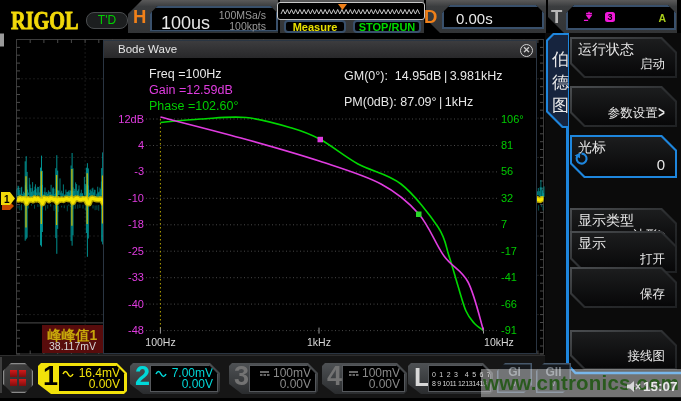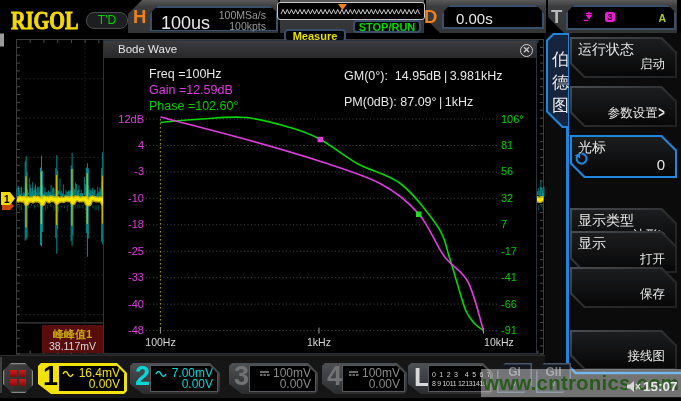--- a/index.html
+++ b/index.html
@@ -74,40 +74,40 @@
 <path d="M25.2,161.3V240.7 M26.2,156.2V239.2 M27.1,171.9V237.7 M40.5,167.6V245.3 M41.5,155.6V246.6 M42.4,170.8V232.0 M55.8,168.2V238.1 M56.8,155.2V253.8 M57.7,170.6V228.9 M71.1,165.5V240.9 M72.1,153.0V245.7 M73.0,168.3V235.3 M86.4,167.7V233.0 M87.4,163.2V256.8 M88.3,168.4V238.5 M101.7,168.1V241.6 M102.7,152.4V244.4 M103.6,172.8V237.2 M117.0,161.4V243.0 M118.0,153.6V249.8 M118.9,168.2V236.2 M132.3,163.3V240.8 M133.3,151.0V243.7 M134.2,170.4V232.5 M147.6,170.4V241.6 M148.6,156.6V242.4 M149.5,167.6V230.4 M162.9,165.2V242.7 M163.9,152.2V251.1 M164.8,169.6V238.3 M178.2,162.1V244.0 M179.2,161.6V240.8 M180.1,173.0V230.9 M193.5,162.4V242.4 M194.5,161.6V251.2 M195.4,171.1V228.7 M208.8,167.1V242.1 M209.8,160.0V253.2 M210.7,171.2V230.9 M224.1,167.7V243.7 M225.1,157.9V254.6 M226.0,168.9V239.5 M239.4,170.1V244.2 M240.4,157.5V254.6 M241.3,170.7V231.4 M254.7,170.2V243.7 M255.7,162.2V242.6 M256.6,170.5V234.8 M270.0,161.4V238.0 M271.0,159.9V251.9 M271.9,167.1V233.7 M285.3,164.2V233.9 M286.3,155.8V239.1 M287.2,171.7V237.2 M300.6,169.0V242.4 M301.6,157.6V252.7 M302.5,173.4V235.3 M315.9,164.2V237.2 M316.9,151.5V245.9 M317.8,173.9V230.1 M331.2,166.9V231.6 M332.2,159.8V254.0 M333.1,172.5V236.1 M346.5,164.3V235.0 M347.5,155.0V245.2 M348.4,173.0V232.4 M361.8,164.7V233.8 M362.8,153.3V244.4 M363.7,171.6V236.8 M377.1,164.6V236.3 M378.1,152.5V256.9 M379.0,171.1V239.0 M392.4,167.1V234.1 M393.4,151.7V255.5 M394.3,170.5V230.5 M407.7,163.2V233.3 M408.7,154.5V249.6 M409.6,172.7V232.2 M423.0,164.0V231.9 M424.0,152.6V243.6 M424.9,169.3V228.2 M438.3,160.5V240.9 M439.3,155.5V239.4 M440.2,167.9V232.9 M453.6,166.8V239.3 M454.6,157.8V241.8 M455.5,167.9V235.5 M468.9,167.7V240.9 M469.9,155.4V243.9 M470.8,168.7V229.3 M484.2,162.2V232.9 M485.2,154.7V241.1 M486.1,173.2V228.9 M499.5,168.7V234.3 M500.5,160.6V248.4 M501.4,172.4V236.5 M514.8,167.7V232.0 M515.8,157.5V242.7 M516.7,165.7V231.8 M530.1,170.8V241.1 M531.1,152.2V254.0 M532.0,168.1V229.5" stroke="#00b4b4" stroke-width="1" opacity="0.8" fill="none"></path>
 <path d="M26.0,176.3V227.6 M41.3,171.2V223.9 M56.6,175.0V225.1 M71.9,169.1V225.7 M87.2,173.3V223.9 M102.5,175.6V223.4 M117.8,174.7V230.2 M133.1,174.5V229.6 M148.4,176.2V229.8 M163.7,176.6V230.7 M179.0,171.7V224.5 M194.3,174.1V226.9 M209.6,172.0V230.9 M224.9,176.3V230.3 M240.2,175.5V226.6 M255.5,169.3V225.4 M270.8,173.9V230.7 M286.1,170.6V228.8 M301.4,170.6V224.0 M316.7,171.4V223.5 M332.0,169.5V224.4 M347.3,173.7V228.3 M362.6,170.6V229.1 M377.9,175.5V226.4 M393.2,174.1V223.3 M408.5,171.5V230.5 M423.8,169.2V224.2 M439.1,169.6V224.0 M454.4,173.7V223.4 M469.7,174.9V225.8 M485.0,171.4V229.1 M500.3,170.9V228.2 M515.6,172.5V231.8 M530.9,171.6V226.0" stroke="#cdbb00" stroke-width="1.3" opacity="0.95" fill="none"></path>
 <path d="M17.0,199.4 L18.6,199.7 L20.2,198.4 L21.8,199.7 L23.4,198.7 L25.0,199.0 L26.6,202.9 L28.2,199.0 L29.8,200.0 L31.4,199.4 L33.0,200.4 L34.6,198.3 L36.2,199.6 L37.8,198.5 L39.4,200.1 L41.0,200.1 L42.6,203.3 L44.2,198.4 L45.8,199.3 L47.4,198.7 L49.0,200.3 L50.6,198.3 L52.2,198.7 L53.8,199.6 L55.4,199.1 L57.0,201.9 L58.6,199.2 L60.2,200.0 L61.8,199.2 L63.4,200.1 L65.0,199.2 L66.6,198.5 L68.2,199.3 L69.8,199.6 L71.4,198.4 L73.0,202.3 L74.6,199.4 L76.2,198.2 L77.8,198.4 L79.4,199.5 L81.0,199.6 L82.6,198.9 L84.2,199.3 L85.8,198.7 L87.4,202.9 L89.0,203.5 L90.6,199.0 L92.2,198.3 L93.8,198.7 L95.4,199.2 L97.0,199.4 L98.6,199.6 L100.2,199.2 L101.8,199.6 L103.4,203.0 L105.0,198.5 L106.6,199.9 L108.2,198.7 L109.8,199.0 L111.4,200.0 L113.0,200.3 L114.6,198.8 L116.2,199.3 L117.8,199.7 L119.4,201.5 L121.0,198.6 L122.6,198.5 L124.2,199.8 L125.8,199.8 L127.4,198.4 L129.0,199.5 L130.6,198.6 L132.2,200.2 L133.8,202.3 L135.4,199.2 L137.0,199.9 L138.6,199.8 L140.2,198.4 L141.8,199.1 L143.4,200.2 L145.0,200.0 L146.6,199.5 L148.2,199.9 L149.8,202.4 L151.4,199.6 L153.0,200.3 L154.6,198.5 L156.2,199.3 L157.8,199.4 L159.4,198.3 L161.0,200.3 L162.6,200.0 L164.2,202.5 L165.8,199.3 L167.4,200.2 L169.0,198.6 L170.6,199.5 L172.2,199.8 L173.8,198.5 L175.4,199.1 L177.0,199.5 L178.6,200.1 L180.2,202.5 L181.8,199.0 L183.4,200.4 L185.0,200.2 L186.6,199.9 L188.2,198.8 L189.8,200.3 L191.4,200.3 L193.0,199.2 L194.6,201.7 L196.2,199.1 L197.8,199.7 L199.4,199.8 L201.0,198.9 L202.6,199.7 L204.2,200.1 L205.8,199.8 L207.4,200.3 L209.0,199.6 L210.6,201.8 L212.2,199.6 L213.8,198.8 L215.4,199.0 L217.0,199.7 L218.6,200.4 L220.2,199.6 L221.8,200.3 L223.4,199.3 L225.0,202.9 L226.6,202.1 L228.2,198.5 L229.8,199.0 L231.4,199.3 L233.0,199.5 L234.6,199.7 L236.2,199.1 L237.8,199.8 L239.4,200.1 L241.0,202.0 L242.6,200.1 L244.2,200.0 L245.8,199.4 L247.4,198.3 L249.0,198.5 L250.6,199.7 L252.2,198.6 L253.8,199.9 L255.4,198.6 L257.0,202.0 L258.6,198.8 L260.2,200.0 L261.8,199.7 L263.4,198.8 L265.0,199.9 L266.6,198.3 L268.2,200.0 L269.8,198.4 L271.4,203.3 L273.0,199.8 L274.6,200.1 L276.2,199.8 L277.8,199.4 L279.4,198.7 L281.0,199.9 L282.6,200.0 L284.2,198.8 L285.8,199.7 L287.4,203.4 L289.0,199.1 L290.6,200.3 L292.2,200.3 L293.8,198.9 L295.4,199.4 L297.0,198.2 L298.6,198.8 L300.2,199.6 L301.8,203.1 L303.4,200.1 L305.0,200.0 L306.6,200.2 L308.2,199.8 L309.8,199.6 L311.4,199.9 L313.0,199.4 L314.6,199.5 L316.2,199.9 L317.8,203.5 L319.4,198.8 L321.0,198.6 L322.6,199.7 L324.2,198.6 L325.8,198.6 L327.4,199.3 L329.0,199.0 L330.6,199.1 L332.2,202.6 L333.8,198.5 L335.4,199.5 L337.0,198.8 L338.6,198.9 L340.2,199.8 L341.8,198.5 L343.4,198.5 L345.0,198.9 L346.6,198.3 L348.2,203.5 L349.8,199.6 L351.4,199.7 L353.0,199.3 L354.6,199.5 L356.2,199.0 L357.8,199.9 L359.4,198.9 L361.0,198.7 L362.6,201.8 L364.2,201.5 L365.8,199.3 L367.4,199.1 L369.0,199.4 L370.6,198.4 L372.2,198.7 L373.8,198.7 L375.4,198.9 L377.0,199.0 L378.6,201.9 L380.2,199.9 L381.8,199.4 L383.4,200.4 L385.0,200.0 L386.6,200.4 L388.2,198.2 L389.8,199.7 L391.4,199.2 L393.0,200.2 L394.6,202.8 L396.2,199.6 L397.8,200.3 L399.4,199.7 L401.0,198.9 L402.6,200.2 L404.2,200.3 L405.8,199.0 L407.4,199.4 L409.0,202.0 L410.6,200.2 L412.2,200.0 L413.8,199.0 L415.4,200.0 L417.0,199.2 L418.6,198.3 L420.2,200.2 L421.8,198.6 L423.4,199.3 L425.0,203.5 L426.6,198.6 L428.2,200.3 L429.8,199.4 L431.4,198.2 L433.0,198.3 L434.6,199.7 L436.2,199.9 L437.8,200.1 L439.4,202.3 L441.0,198.4 L442.6,199.4 L444.2,199.7 L445.8,200.3 L447.4,199.9 L449.0,199.6 L450.6,200.3 L452.2,199.8 L453.8,198.5 L455.4,202.4 L457.0,198.9 L458.6,198.4 L460.2,198.3 L461.8,199.9 L463.4,199.4 L465.0,199.5 L466.6,198.7 L468.2,198.8 L469.8,202.3 L471.4,202.8 L473.0,199.2 L474.6,198.2 L476.2,199.7 L477.8,199.4 L479.4,199.6 L481.0,199.6 L482.6,199.9 L484.2,199.5 L485.8,202.9 L487.4,198.4 L489.0,200.2 L490.6,198.4 L492.2,199.9 L493.8,198.9 L495.4,198.4 L497.0,199.9 L498.6,199.2 L500.2,199.1 L501.8,202.9 L503.4,199.2 L505.0,199.4 L506.6,198.5 L508.2,199.1 L509.8,200.0 L511.4,199.4 L513.0,200.3 L514.6,198.5 L516.2,202.9 L517.8,200.2 L519.4,199.9 L521.0,199.8 L522.6,199.0 L524.2,200.3 L525.8,199.4 L527.4,199.4 L529.0,198.5 L530.6,198.2 L532.2,202.7 L533.8,199.4 L535.4,200.3 L537.0,198.9 L538.6,199.8 L540.2,200.2 L541.8,199.0 L543.4,199.1" stroke="#d8c600" stroke-width="6" fill="none" opacity="0.85" stroke-linejoin="round"></path>
 <path d="M17.0,199.4 L18.6,199.7 L20.2,198.4 L21.8,199.7 L23.4,198.7 L25.0,199.0 L26.6,202.9 L28.2,199.0 L29.8,200.0 L31.4,199.4 L33.0,200.4 L34.6,198.3 L36.2,199.6 L37.8,198.5 L39.4,200.1 L41.0,200.1 L42.6,203.3 L44.2,198.4 L45.8,199.3 L47.4,198.7 L49.0,200.3 L50.6,198.3 L52.2,198.7 L53.8,199.6 L55.4,199.1 L57.0,201.9 L58.6,199.2 L60.2,200.0 L61.8,199.2 L63.4,200.1 L65.0,199.2 L66.6,198.5 L68.2,199.3 L69.8,199.6 L71.4,198.4 L73.0,202.3 L74.6,199.4 L76.2,198.2 L77.8,198.4 L79.4,199.5 L81.0,199.6 L82.6,198.9 L84.2,199.3 L85.8,198.7 L87.4,202.9 L89.0,203.5 L90.6,199.0 L92.2,198.3 L93.8,198.7 L95.4,199.2 L97.0,199.4 L98.6,199.6 L100.2,199.2 L101.8,199.6 L103.4,203.0 L105.0,198.5 L106.6,199.9 L108.2,198.7 L109.8,199.0 L111.4,200.0 L113.0,200.3 L114.6,198.8 L116.2,199.3 L117.8,199.7 L119.4,201.5 L121.0,198.6 L122.6,198.5 L124.2,199.8 L125.8,199.8 L127.4,198.4 L129.0,199.5 L130.6,198.6 L132.2,200.2 L133.8,202.3 L135.4,199.2 L137.0,199.9 L138.6,199.8 L140.2,198.4 L141.8,199.1 L143.4,200.2 L145.0,200.0 L146.6,199.5 L148.2,199.9 L149.8,202.4 L151.4,199.6 L153.0,200.3 L154.6,198.5 L156.2,199.3 L157.8,199.4 L159.4,198.3 L161.0,200.3 L162.6,200.0 L164.2,202.5 L165.8,199.3 L167.4,200.2 L169.0,198.6 L170.6,199.5 L172.2,199.8 L173.8,198.5 L175.4,199.1 L177.0,199.5 L178.6,200.1 L180.2,202.5 L181.8,199.0 L183.4,200.4 L185.0,200.2 L186.6,199.9 L188.2,198.8 L189.8,200.3 L191.4,200.3 L193.0,199.2 L194.6,201.7 L196.2,199.1 L197.8,199.7 L199.4,199.8 L201.0,198.9 L202.6,199.7 L204.2,200.1 L205.8,199.8 L207.4,200.3 L209.0,199.6 L210.6,201.8 L212.2,199.6 L213.8,198.8 L215.4,199.0 L217.0,199.7 L218.6,200.4 L220.2,199.6 L221.8,200.3 L223.4,199.3 L225.0,202.9 L226.6,202.1 L228.2,198.5 L229.8,199.0 L231.4,199.3 L233.0,199.5 L234.6,199.7 L236.2,199.1 L237.8,199.8 L239.4,200.1 L241.0,202.0 L242.6,200.1 L244.2,200.0 L245.8,199.4 L247.4,198.3 L249.0,198.5 L250.6,199.7 L252.2,198.6 L253.8,199.9 L255.4,198.6 L257.0,202.0 L258.6,198.8 L260.2,200.0 L261.8,199.7 L263.4,198.8 L265.0,199.9 L266.6,198.3 L268.2,200.0 L269.8,198.4 L271.4,203.3 L273.0,199.8 L274.6,200.1 L276.2,199.8 L277.8,199.4 L279.4,198.7 L281.0,199.9 L282.6,200.0 L284.2,198.8 L285.8,199.7 L287.4,203.4 L289.0,199.1 L290.6,200.3 L292.2,200.3 L293.8,198.9 L295.4,199.4 L297.0,198.2 L298.6,198.8 L300.2,199.6 L301.8,203.1 L303.4,200.1 L305.0,200.0 L306.6,200.2 L308.2,199.8 L309.8,199.6 L311.4,199.9 L313.0,199.4 L314.6,199.5 L316.2,199.9 L317.8,203.5 L319.4,198.8 L321.0,198.6 L322.6,199.7 L324.2,198.6 L325.8,198.6 L327.4,199.3 L329.0,199.0 L330.6,199.1 L332.2,202.6 L333.8,198.5 L335.4,199.5 L337.0,198.8 L338.6,198.9 L340.2,199.8 L341.8,198.5 L343.4,198.5 L345.0,198.9 L346.6,198.3 L348.2,203.5 L349.8,199.6 L351.4,199.7 L353.0,199.3 L354.6,199.5 L356.2,199.0 L357.8,199.9 L359.4,198.9 L361.0,198.7 L362.6,201.8 L364.2,201.5 L365.8,199.3 L367.4,199.1 L369.0,199.4 L370.6,198.4 L372.2,198.7 L373.8,198.7 L375.4,198.9 L377.0,199.0 L378.6,201.9 L380.2,199.9 L381.8,199.4 L383.4,200.4 L385.0,200.0 L386.6,200.4 L388.2,198.2 L389.8,199.7 L391.4,199.2 L393.0,200.2 L394.6,202.8 L396.2,199.6 L397.8,200.3 L399.4,199.7 L401.0,198.9 L402.6,200.2 L404.2,200.3 L405.8,199.0 L407.4,199.4 L409.0,202.0 L410.6,200.2 L412.2,200.0 L413.8,199.0 L415.4,200.0 L417.0,199.2 L418.6,198.3 L420.2,200.2 L421.8,198.6 L423.4,199.3 L425.0,203.5 L426.6,198.6 L428.2,200.3 L429.8,199.4 L431.4,198.2 L433.0,198.3 L434.6,199.7 L436.2,199.9 L437.8,200.1 L439.4,202.3 L441.0,198.4 L442.6,199.4 L444.2,199.7 L445.8,200.3 L447.4,199.9 L449.0,199.6 L450.6,200.3 L452.2,199.8 L453.8,198.5 L455.4,202.4 L457.0,198.9 L458.6,198.4 L460.2,198.3 L461.8,199.9 L463.4,199.4 L465.0,199.5 L466.6,198.7 L468.2,198.8 L469.8,202.3 L471.4,202.8 L473.0,199.2 L474.6,198.2 L476.2,199.7 L477.8,199.4 L479.4,199.6 L481.0,199.6 L482.6,199.9 L484.2,199.5 L485.8,202.9 L487.4,198.4 L489.0,200.2 L490.6,198.4 L492.2,199.9 L493.8,198.9 L495.4,198.4 L497.0,199.9 L498.6,199.2 L500.2,199.1 L501.8,202.9 L503.4,199.2 L505.0,199.4 L506.6,198.5 L508.2,199.1 L509.8,200.0 L511.4,199.4 L513.0,200.3 L514.6,198.5 L516.2,202.9 L517.8,200.2 L519.4,199.9 L521.0,199.8 L522.6,199.0 L524.2,200.3 L525.8,199.4 L527.4,199.4 L529.0,198.5 L530.6,198.2 L532.2,202.7 L533.8,199.4 L535.4,200.3 L537.0,198.9 L538.6,199.8 L540.2,200.2 L541.8,199.0 L543.4,199.1" stroke="#f6e600" stroke-width="3.2" fill="none" stroke-linejoin="round"></path>
 <path d="M2,202 h8 l4,4 -4,4 h-8 z" fill="#c84800"></path>
 <path d="M1,192 h9 l5,6.5 -5,6.5 h-9 z" fill="#f2d90a"></path>
 <text x="4" y="203" font-size="10" font-weight="bold" fill="#000">1</text>
 <rect x="0" y="33.5" width="4" height="13" fill="#9a9a9a"></rect>
 </svg>
 <div class="abs" style="left:42px;top:325px;width:61px;height:28px;background:#580c0c;">
-      <div style="position:absolute;left:0;top:2px;width:100%;text-align:center;color:#c8a80a;font-size:11px;font-weight:bold;">峰峰值1</div>
+      <div style="position:absolute;left:0;top:2px;width:100%;text-align:center;color:#c8a80a;font-size:14px;font-weight:bold;">峰峰值1</div>
       <div style="position:absolute;left:0;bottom:1px;width:100%;text-align:center;color:#d8d8d8;font-size:10.5px;">38.117mV</div>
     </div>
 <div id="topbar">
       <div class="panel" style="left:128px;width:150px;clip-path:polygon(0 14px,14px 0,100% 0,100% 100%,0 100%);"></div>
 <div class="panel" style="left:280px;width:144px;"></div>
 <div class="panel" style="left:426px;width:120px;clip-path:polygon(0 0,100% 0,100% 100%,14px 100%,0 calc(100% - 14px));"></div>
 <div class="panel" style="left:548px;width:129px;clip-path:polygon(0 0,100% 0,100% 100%,16px 100%,0 calc(100% - 16px));"></div>
 <div id="rigol">RIGOL</div>
       <div id="td">T'D</div>
 <div class="oletter" style="left:133px;top:6px;">H</div>
 <div class="blkbox" style="left:150px;top:5.5px;width:124px;height:22px;">
         <div id="h100us">100us</div>
         <div class="srate" style="top:2.5px;">100MSa/s<br>100kpts</div>
       </div>
 <div id="wavestrip"><svg width="144" height="14">
           <path d="M3,11 l2.1,-4.5 2.1,4.5 2.1,-4.5 2.1,4.5 2.1,-4.5 2.1,4.5 2.1,-4.5 2.1,4.5 2.1,-4.5 2.1,4.5 2.1,-4.5 2.1,4.5 2.1,-4.5 2.1,4.5 2.1,-4.5 2.1,4.5 2.1,-4.5 2.1,4.5 2.1,-4.5 2.1,4.5 2.1,-4.5 2.1,4.5 2.1,-4.5 2.1,4.5 2.1,-4.5 2.1,4.5 2.1,-4.5 2.1,4.5 2.1,-4.5 2.1,4.5 2.1,-4.5 2.1,4.5 2.1,-4.5 2.1,4.5 2.1,-4.5 2.1,4.5 2.1,-4.5 2.1,4.5 2.1,-4.5 2.1,4.5 2.1,-4.5 2.1,4.5 2.1,-4.5 2.1,4.5 2.1,-4.5 2.1,4.5 2.1,-4.5 2.1,4.5 2.1,-4.5 2.1,4.5 2.1,-4.5 2.1,4.5 2.1,-4.5 2.1,4.5 2.1,-4.5 2.1,4.5 2.1,-4.5 2.1,4.5 2.1,-4.5 2.1,4.5 2.1,-4.5 2.1,4.5 2.1,-4.5 2.1,4.5 2.1,-4.5 2.1,4.5" stroke="#d8d8d8" stroke-width="0.9" fill="none"></path>
           <path d="M60,1 h9 l-4.5,6 z" fill="#f08019"></path>
         </svg></div>
-<div class="tbtn" style="left:284px;width:58px;color:#e8e000;margin-top:9px;">Measure</div>
+<div class="tbtn" style="left:284px;width:58px;color:#e8e000;">Measure</div>
 <div class="tbtn" style="left:353px;width:64px;color:#00d800;">STOP/RUN</div>
 <div class="oletter" style="left:424px;top:6px;">D</div>
 <div class="blkbox" style="left:442px;top:5px;width:98px;height:20px;">
         <div style="position:absolute;left:12px;top:3px;color:#e8e8e8;font-size:15px;">0.00s</div>
       </div>
 <div class="oletter" style="left:551px;top:6px;color:#b8b8b8;">T</div>
 <div class="blkbox" style="left:566px;top:5px;width:106px;height:21px;">
         <svg style="position:absolute;left:15px;top:4px" width="12" height="11" viewBox="0 0 14 13">
           <path d="M1,11 h5 M7,1 v2 M3.5,3 h7 M7,3 l0,1" stroke="#f018d8" stroke-width="1.6" fill="none"></path>
           <path d="M3,4.5 h8 l-4,5.5 z" fill="#f018d8"></path>

